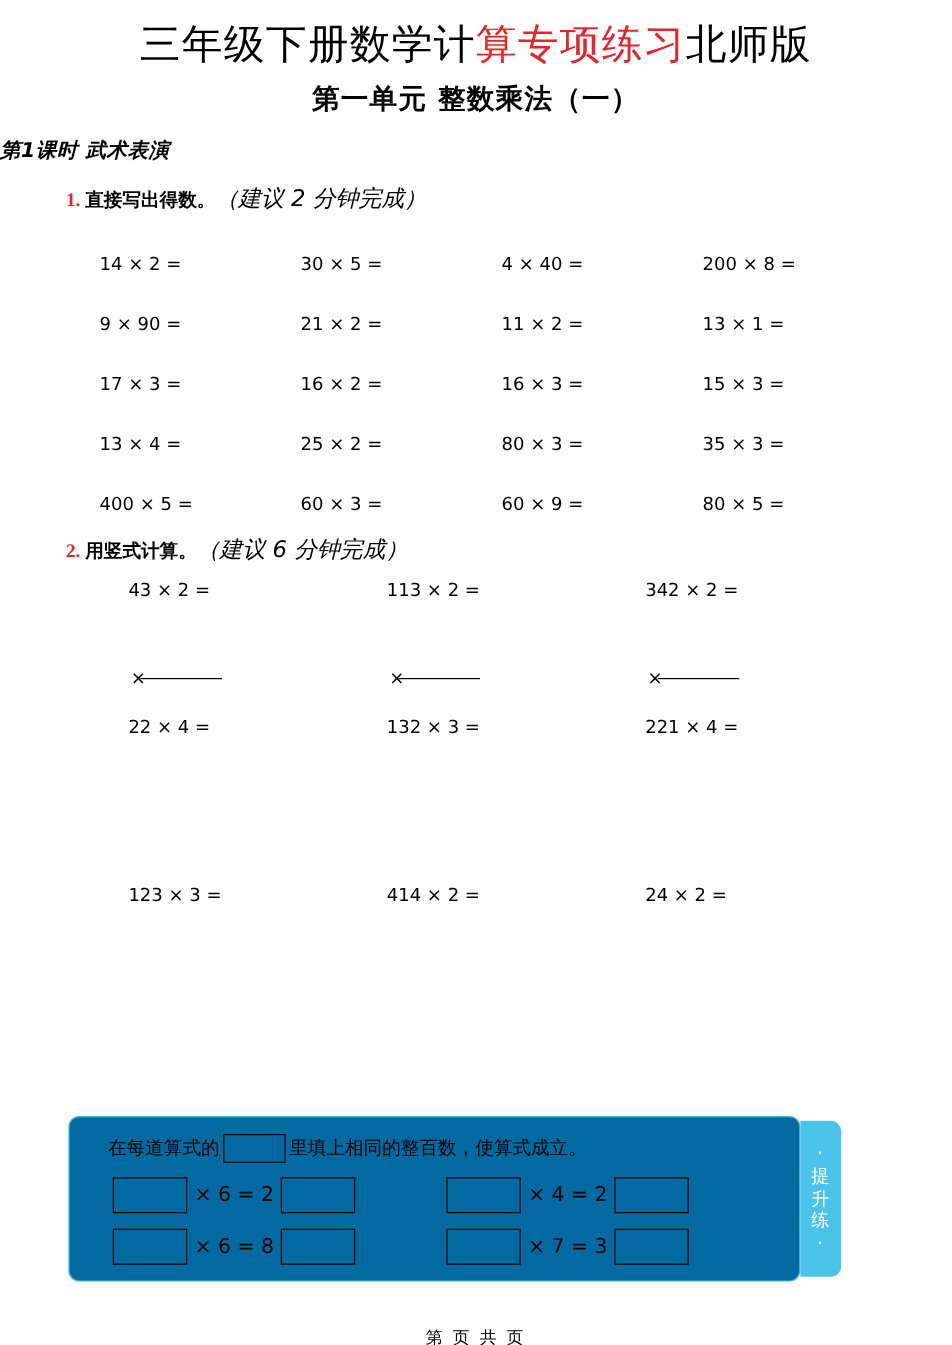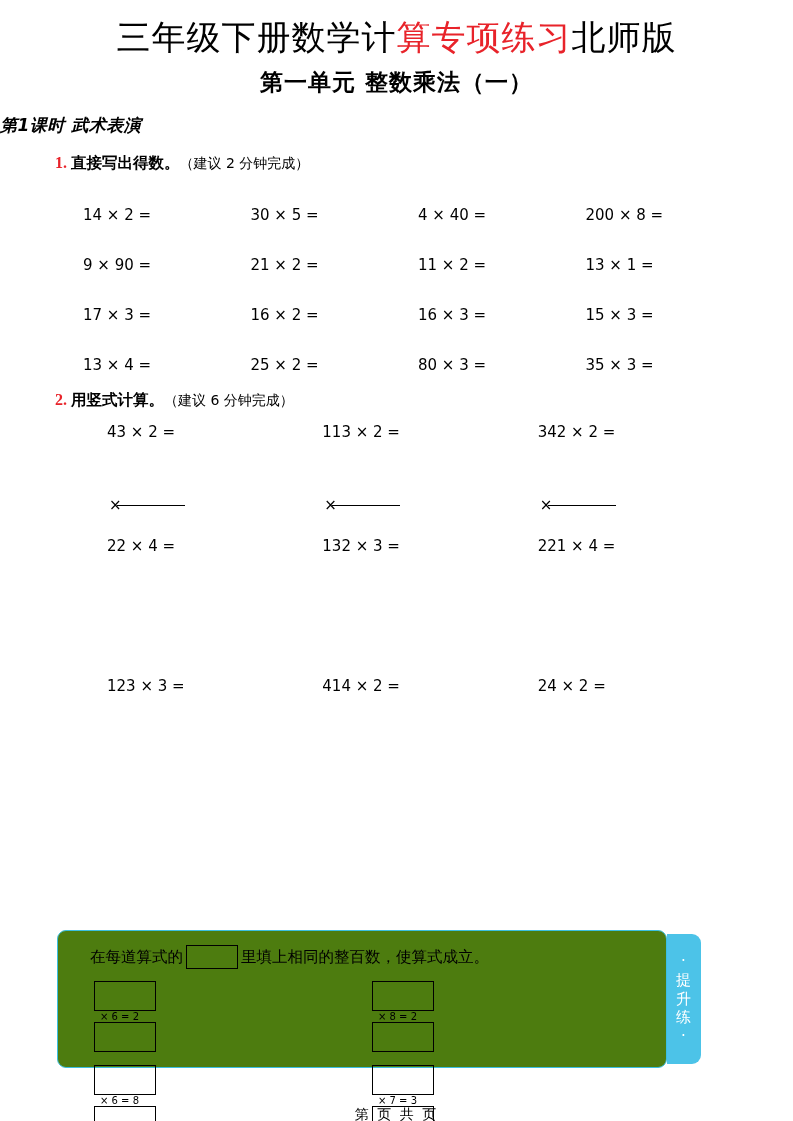--- a/index.html
+++ b/index.html
@@ -66,22 +66,23 @@
     white-space: nowrap;
   }
   .section-num {
     color: #e8232a;
     font-weight: bold;
     font-size: 16px;
     font-family: "Liberation Serif", serif;
     margin-right: 4px;
   }
   .section-hint {
-    font-size: 14px;
+    font-size: 19px;
     font-weight: normal;
+    font-style: italic;
   }
 
   .grid4 {
     margin-top: 10px;
     padding-left: 28px;
   }
   .grid4 .row {
     display: flex;
     margin-bottom: 11px;
     margin-top: 32px;
@@ -143,21 +144,21 @@
   }
   .bottom-box {
     position: absolute;
     left: 0;
     top: 0;
     width: 610px;
     height: 138px;
     border: 1.6px solid #3bbfe0;
     border-radius: 9px;
     box-sizing: border-box;
-    background: #4d7c0f;
+    background: #0369a1;
   }
   .bottom-tab {
     position: absolute;
     left: 610px;
     top: 4px;
     width: 34px;
     height: 130px;
     background: #4cc3e8;
     border-radius: 0 9px 9px 0;
     color: #ffffff;
@@ -192,25 +193,24 @@
     margin-top: 12px;
     padding-left: 36px;
   }
   .bb-row {
     display: flex;
     align-items: center;
     margin-bottom: 13px;
   }
   .bb-item {
     display: flex;
-    align-items: flex-start;
+    align-items: center;
     width: 278px;
-    font-size: 10px;
-    font-family: "DejaVu Sans", "Liberation Sans", sans-serif;
-    flex-direction: column;
+    font-size: 17px;
+    font-family: "DejaVu Sans", "Liberation Sans", sans-serif;
   }
   .blank-box {
     display: inline-block;
     width: 60px;
     height: 28px;
     border: 1.3px solid #000;
   }
   .bb-op {
     margin: 0 6px;
     white-space: nowrap;
@@ -262,20 +262,26 @@
         <div class="cell">16 × 2 =</div>
         <div class="cell">16 × 3 =</div>
         <div class="cell">15 × 3 =</div>
       </div>
       <div class="row">
         <div class="cell">13 × 4 =</div>
         <div class="cell">25 × 2 =</div>
         <div class="cell">80 × 3 =</div>
         <div class="cell">35 × 3 =</div>
       </div>
+      <div class="row">
+        <div class="cell">400 × 5 =</div>
+        <div class="cell">60 × 3 =</div>
+        <div class="cell">60 × 9 =</div>
+        <div class="cell">80 × 5 =</div>
+      </div>
     </div>
   </div>
 
   <div class="section">
     <div class="section-head">
       <span class="section-num">2.</span><span>用竖式计算。</span><span class="section-hint">（建议 6 分钟完成）</span>
     </div>
     <div class="grid3">
 
       <div class="row3">
@@ -332,21 +338,21 @@
       </div>
       <div class="bb-rows">
         <div class="bb-row">
           <div class="bb-item">
             <span class="blank-box"></span>
             <span class="bb-op">× 6 = 2</span>
             <span class="blank-box"></span>
           </div>
           <div class="bb-item">
             <span class="blank-box"></span>
-            <span class="bb-op">× 8 = 2</span>
+            <span class="bb-op">× 4 = 2</span>
             <span class="blank-box"></span>
           </div>
         </div>
         <div class="bb-row">
           <div class="bb-item">
             <span class="blank-box"></span>
             <span class="bb-op">× 6 = 8</span>
             <span class="blank-box"></span>
           </div>
           <div class="bb-item">

